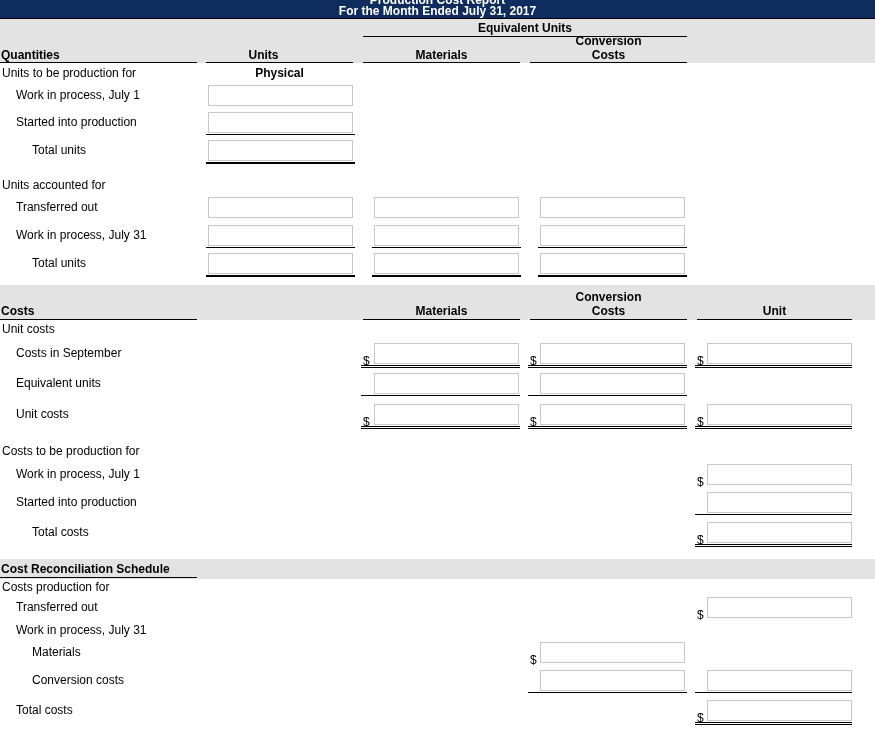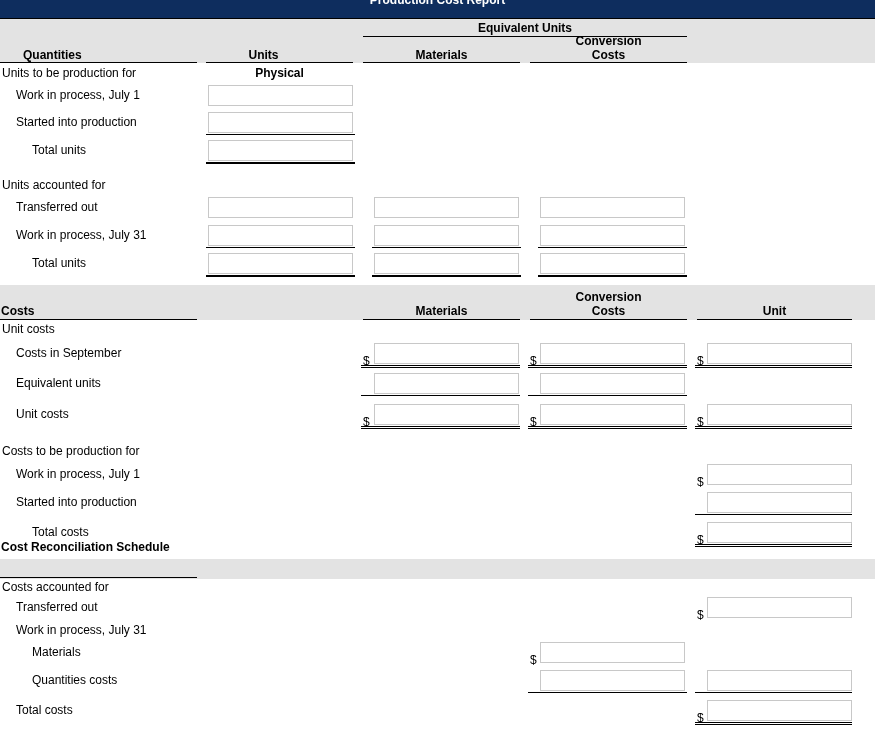--- a/index.html
+++ b/index.html
@@ -110,28 +110,29 @@
     border-top: 1px solid #000;
   }
 </style>
 </head>
 <body>
 
 <div class="sheet">
 
   <div class="abs title-band">
     <div class="title-line l1">Production Cost Report</div>
+    <div class="title-line l2">For the Month Ended July 31, 2017</div>
   </div>
 
   <div class="abs gray-band band-1"></div>
 
   <div class="abs hdr center" style="left:363px; top:21px; width:324px;">Equivalent Units</div>
   <div class="abs rule-hdr" style="left:363px; top:36px; width:324px;"></div>
 
-  <div class="abs hdr left" style="left:1px; top:48px; width:196px;padding-left:22px;">Quantities</div>
+  <div class="abs hdr left" style="left:1px; top:48px; width:196px;">Quantities</div>
   <div class="abs rule-hdr" style="left:0px; top:62px; width:197px;"></div>
 
   <div class="abs hdr center" style="left:206px; top:34px; width:147px;margin-top:32px;">Physical</div>
   <div class="abs hdr center" style="left:190px; top:48px; width:147px;">Units</div>
   <div class="abs rule-hdr" style="left:206px; top:62px; width:147px;"></div>
 
   <div class="abs hdr center" style="left:363px; top:48px; width:157px;">Materials</div>
   <div class="abs rule-hdr" style="left:363px; top:62px; width:157px;"></div>
 
   <div class="abs hdr center" style="left:530px; top:34px; width:157px;">Conversion</div>
@@ -228,36 +229,36 @@
   <div class="abs lbl" style="left:16px; top:495px;">Started into production</div>
   <input class="abs cell" style="left: 707px; top: 492px; width: 145px;" value="">
   <div class="abs rule-sub" style="left:695px; top:514px; width:157px;"></div>
 
   <div class="abs lbl" style="left:32px; top:525px;">Total costs</div>
   <div class="abs dollar" style="left:697px; top:534px;">$</div>
   <input class="abs cell" style="left: 707px; top: 522px; width: 145px;" value="">
   <div class="abs rule-double" style="left:695px; top:544px; width:157px;"></div>
 
   <div class="abs gray-band band-3"></div>
-  <div class="abs hdr left" style="left:1px; top:540px;">Cost Reconciliation Schedule</div>
+  <div class="abs hdr left" style="left:1px; top:562px;">Cost Reconciliation Schedule</div>
   <div class="abs titled-underline" style="left:0px; top:577px; width:197px;"></div>
 
-  <div class="abs lbl" style="left:2px; top:580px;">Costs accounted for</div>
+  <div class="abs lbl" style="left:2px; top:580px;">Costs production for</div>
 
   <div class="abs lbl" style="left:16px; top:600px;">Transferred out</div>
   <div class="abs dollar" style="left:697px; top:609px;">$</div>
   <input class="abs cell" style="left: 707px; top: 597px; width: 145px;" value="">
 
   <div class="abs lbl" style="left:16px; top:623px;">Work in process, July 31</div>
 
   <div class="abs lbl" style="left:32px; top:645px;">Materials</div>
   <div class="abs dollar" style="left:530px; top:654px;">$</div>
   <input class="abs cell" style="left: 540px; top: 642px; width: 145px;" value="">
 
-  <div class="abs lbl" style="left:32px; top:673px;">Quantities costs</div>
+  <div class="abs lbl" style="left:32px; top:673px;">Conversion costs</div>
   <input class="abs cell" style="left: 540px; top: 670px; width: 145px;" value="">
   <input class="abs cell" style="left: 707px; top: 670px; width: 145px;" value="">
   <div class="abs rule-sub" style="left:528px; top:692px; width:159px;"></div>
   <div class="abs rule-sub" style="left:695px; top:692px; width:157px;"></div>
 
   <div class="abs lbl" style="left:16px; top:703px;">Total costs</div>
   <div class="abs dollar" style="left:697px; top:712px;">$</div>
   <input class="abs cell" style="left: 707px; top: 700px; width: 145px;" value="">
   <div class="abs rule-double" style="left:695px; top:722px; width:157px;"></div>
 

